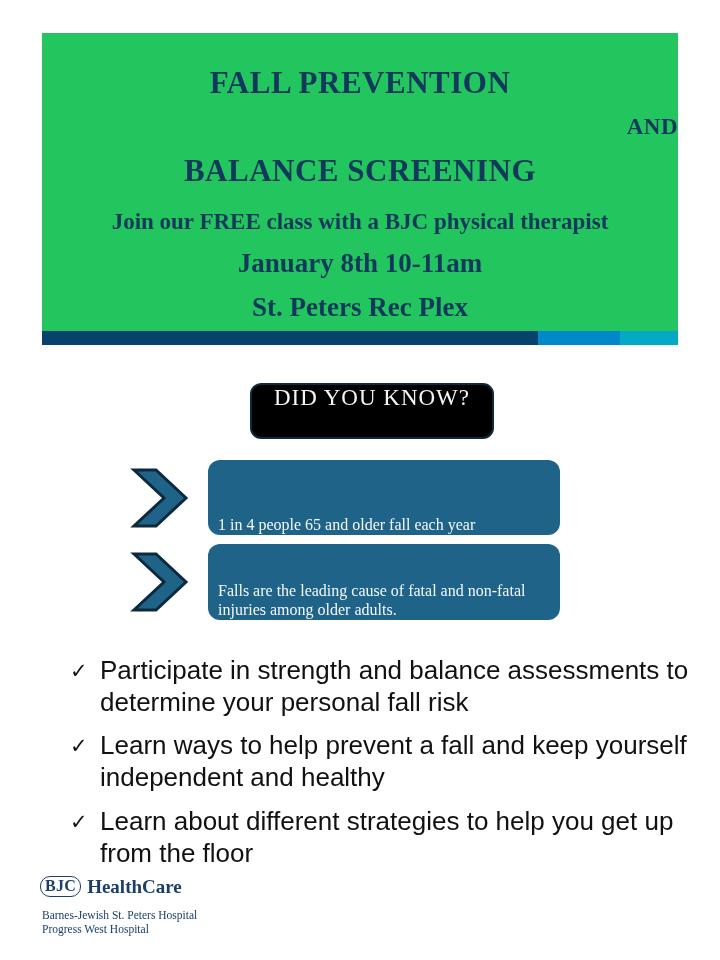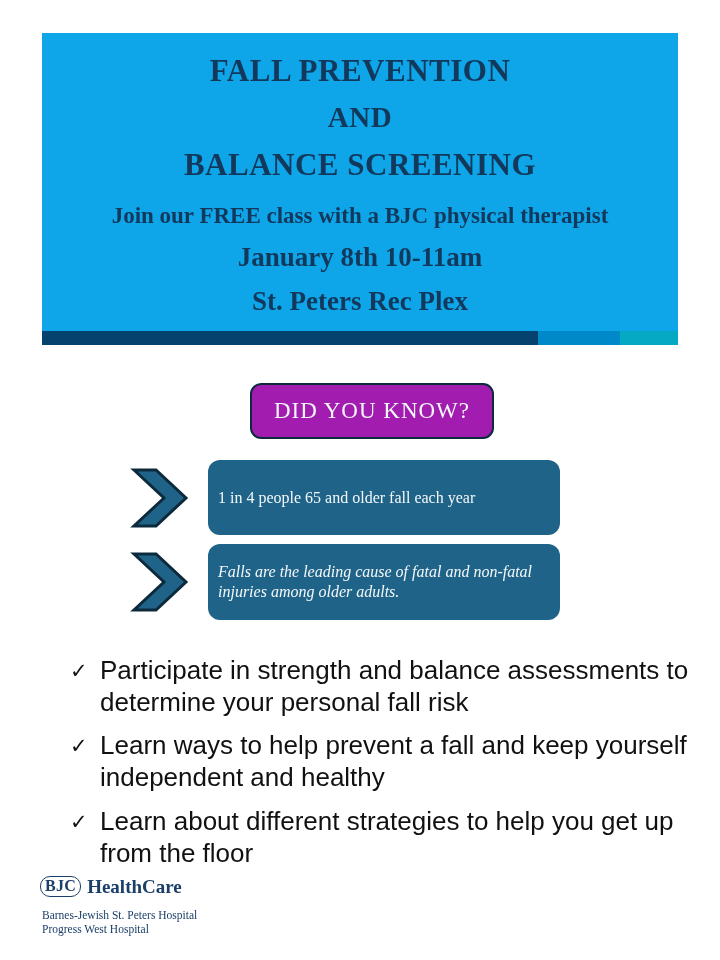--- a/index.html
+++ b/index.html
@@ -15,34 +15,34 @@
     overflow: hidden;
   }
 
   
   .header-panel {
     position: absolute;
     left: 42px;
     top: 33px;
     width: 636px;
     height: 298px;
-    background: #0ea5e9;
+    background: #22c55e;
     box-sizing: border-box;
     text-align: center;
-    padding-top: 8px;
+    padding-top: 20px;
   }
   .title-line {
     font-family: "Liberation Serif", serif;
     font-weight: bold;
     color: #12395c;
     letter-spacing: 0.5px;
     line-height: 1.0;
   }
   .title-1 { font-size: 31px; margin-top: 14px; }
-  .title-2 { font-size: 29px; margin-top: 17px; }
+  .title-2 { font-size: 23px; margin-top: 17px; text-align: right; }
   .title-3 { font-size: 31px; margin-top: 17px; }
   .subtitle {
     font-family: "Liberation Serif", serif;
     font-weight: bold;
     color: #12395c;
     font-size: 23px;
     margin-top: 24px;
     line-height: 1.0;
   }
   .info-line {
@@ -67,59 +67,58 @@
   .rule-seg-blue { background: #0089c8; width: 82px; }
   .rule-seg-teal { background: #06a9c4; flex: 1; }
 
   
   .dyk-box {
     position: absolute;
     left: 250px;
     top: 383px;
     width: 244px;
     height: 56px;
-    background: #a21caf;
+    background: #000000;
     border: 2px solid #0d2a3c;
     border-radius: 11px;
     box-sizing: border-box;
     display: flex;
-    align-items: center;
     justify-content: center;
   }
   .dyk-text {
     color: #f2f6f8;
     font-family: "Liberation Serif", serif;
     font-size: 23px;
     letter-spacing: 1px;
   }
 
   
   .fact-row {
     position: absolute;
     left: 130px;
     display: flex;
     align-items: center;
   }
   .fact-row-1 { top: 460px; }
-  .fact-row-2 { top: 544px; font-style: italic; }
+  .fact-row-2 { top: 544px; }
 
   .chevron {
     width: 62px;
     height: 64px;
     flex: none;
     margin-right: 16px;
   }
 
   .fact-box {
     width: 352px;
     background: #1f6488;
     border-radius: 12px;
     box-sizing: border-box;
     display: flex;
-    align-items: center;
+    align-items: flex-end;
     padding: 0 10px;
   }
   .fact-box-1 { height: 75px; }
   .fact-box-2 { height: 76px; }
   .fact-text {
     color: #f4f8fa;
     font-family: "Liberation Serif", serif;
     font-size: 16px;
     line-height: 1.22;
   }

